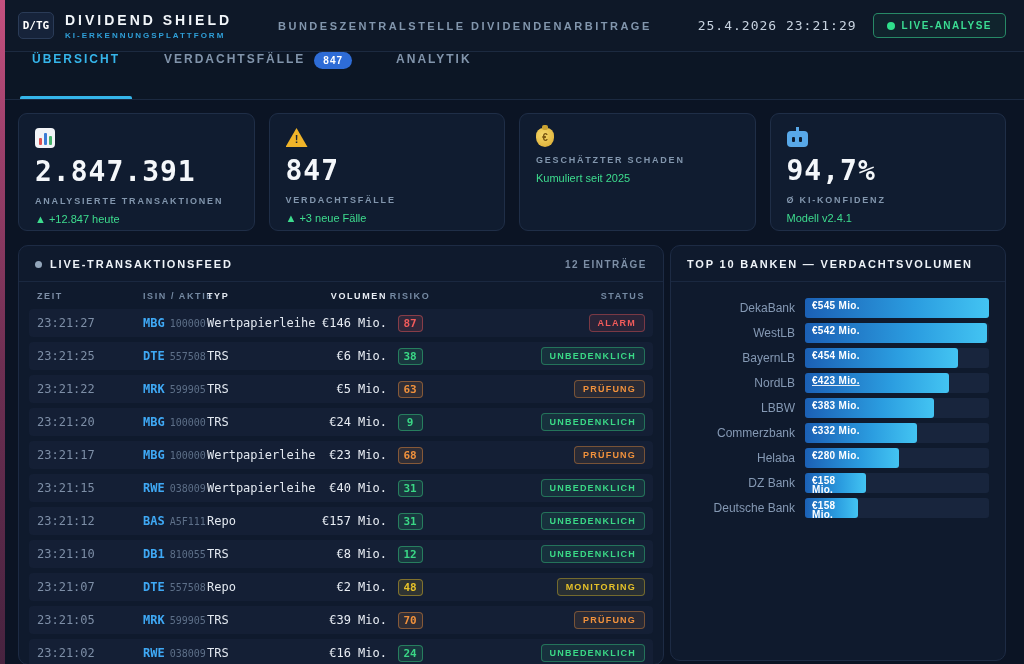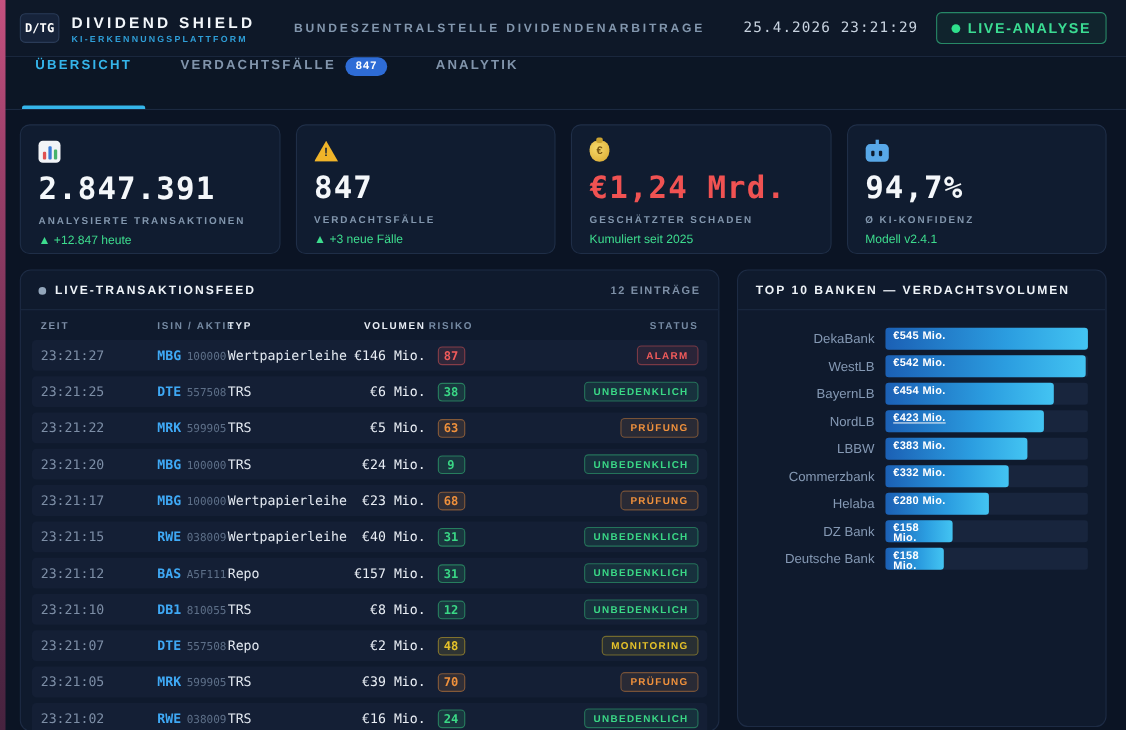--- a/index.html
+++ b/index.html
@@ -40,21 +40,21 @@
     color:#8296ad; font-weight:bold;
   }
   .clock { font-size:13px; color:#c8d3e0; letter-spacing:1px; margin-right:16px; }
   .live-btn {
     display:flex; align-items:center; gap:7px;
     background:rgba(46,204,113,0.07);
     border:1px solid #27795257; border:1px solid rgba(61,220,151,0.55);
     border-radius:5px; padding:6px 13px; cursor:pointer;
   }
   .live-btn .dot { width:8px; height:8px; border-radius:50%; background:#2fe08c; }
-  .live-btn span.lbl { font-size:13px; font-weight:bold; letter-spacing:1.5px; color:#3bdc93; }
+  .live-btn span.lbl { font-size:10px; font-weight:bold; letter-spacing:1.5px; color:#3bdc93; }
 
   
   .tabbar {
     height:48px; display:flex; align-items:stretch; gap:8px;
     padding:0 14px; border-bottom:1px solid #1b2940; background:#0c1625;
   }
   .tab {
     display:flex; align-items:flex-start; gap:9px; padding:0 18px;
     font-size:12px; font-weight:bold; letter-spacing:2px; color:#8194ab;
     position:relative; cursor:pointer;
@@ -110,21 +110,21 @@
   .icon-robot {
     width:21px; height:16px; margin-top:3px; background:#58a8e8; border-radius:4px;
     position:relative; display:flex; align-items:center; justify-content:center; gap:4px;
   }
   .icon-robot::before {
     content:""; position:absolute; top:-4px; left:9px; width:3px; height:4px; background:#58a8e8;
   }
   .icon-robot i { width:3px; height:5px; background:#0d1b2e; border-radius:1px; }
 
   
-  .main { display:flex; gap:16px; padding:0 18px; align-items:flex-start; }
+  .main { display:flex; gap:6px; padding:0 18px; align-items:flex-start; }
   .panel {
     background:#0f1a2d; border:1px solid #1d2b44; border-radius:10px;
   }
   .panel-head {
     display:flex; align-items:center; justify-content:space-between;
     padding:12px 16px 11px; border-bottom:1px solid #1a2840;
   }
   .panel-title { font-size:11px; font-weight:bold; letter-spacing:1.8px; color:#eef3f8;
     display:flex; align-items:center; gap:8px; }
   .panel-title .pdot { width:7px; height:7px; border-radius:50%; background:#93a6bb; }
@@ -221,21 +221,20 @@
     <div class="stat-sub">▲ +12.847 heute</div>
   </div>
   <div class="card">
     <span class="icon icon-warning">!</span>
     <div class="stat-value">847</div>
     <div class="stat-label">VERDACHTSFÄLLE</div>
     <div class="stat-sub">▲ +3 neue Fälle</div>
   </div>
   <div class="card">
     <span class="icon icon-money">€</span>
-    <div class="stat-value red">€1,24 Mrd.</div>
     <div class="stat-label">GESCHÄTZTER SCHADEN</div>
     <div class="stat-sub">Kumuliert seit 2025</div>
   </div>
   <div class="card">
     <span class="icon icon-robot">
         <i></i>
         <i></i>
       </span>
     <div class="stat-value">94,7%</div>
     <div class="stat-label">Ø KI-KONFIDENZ</div>

